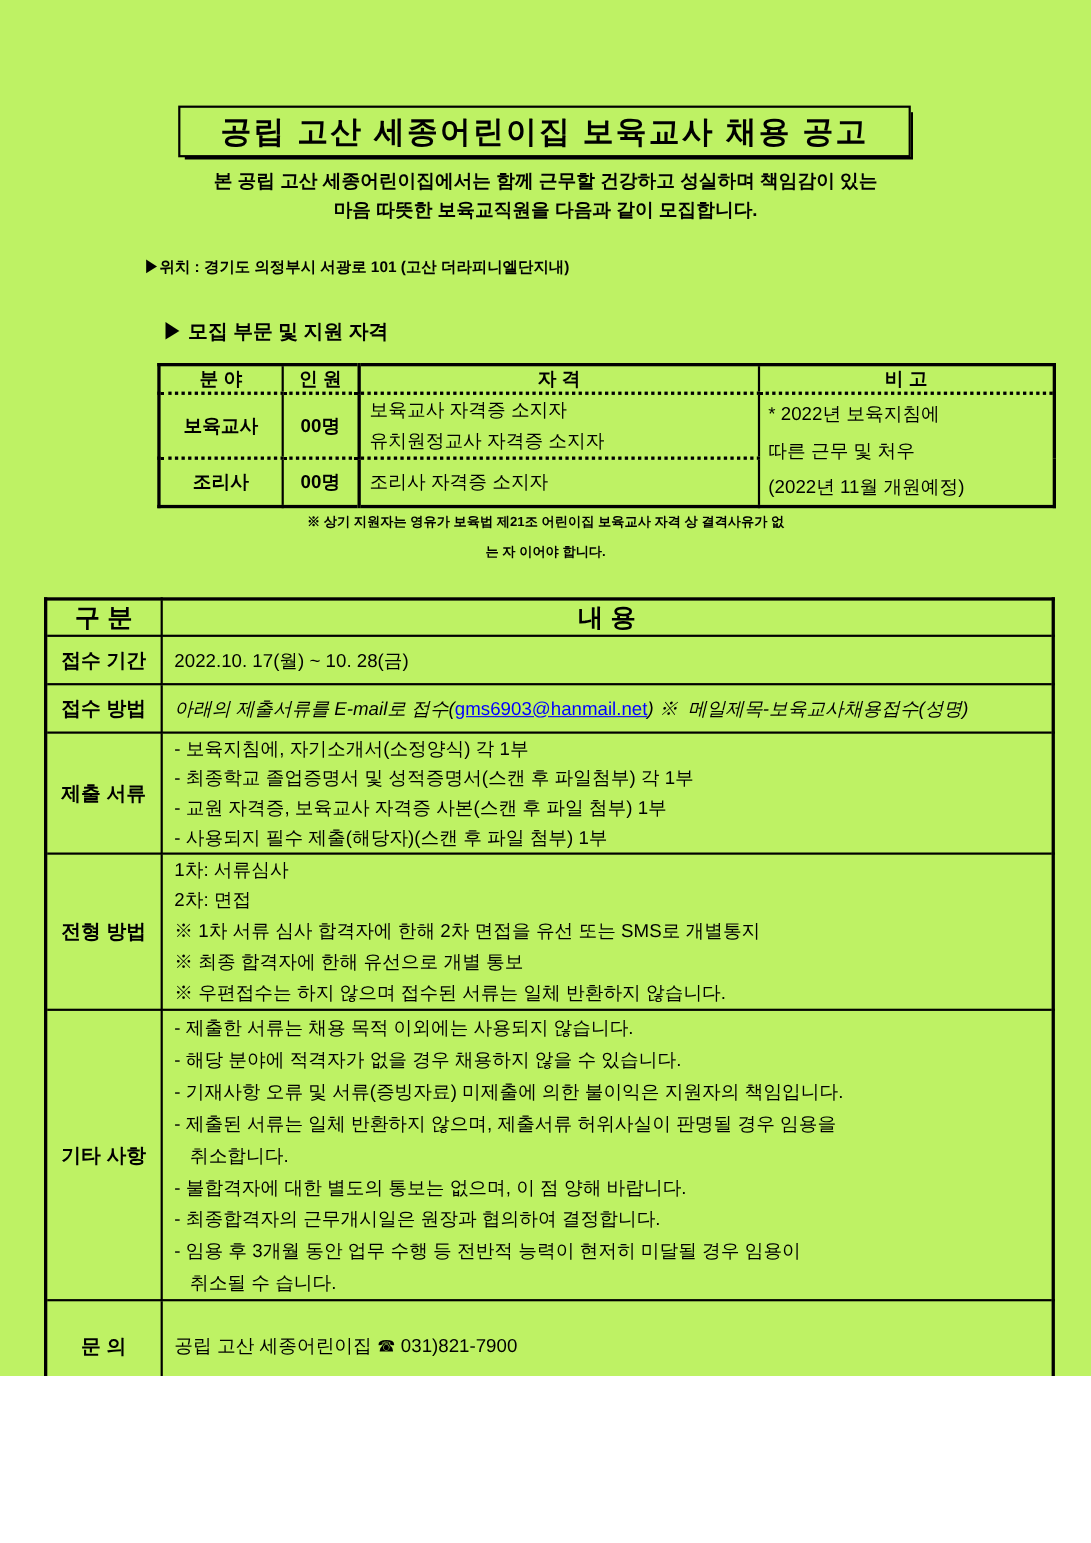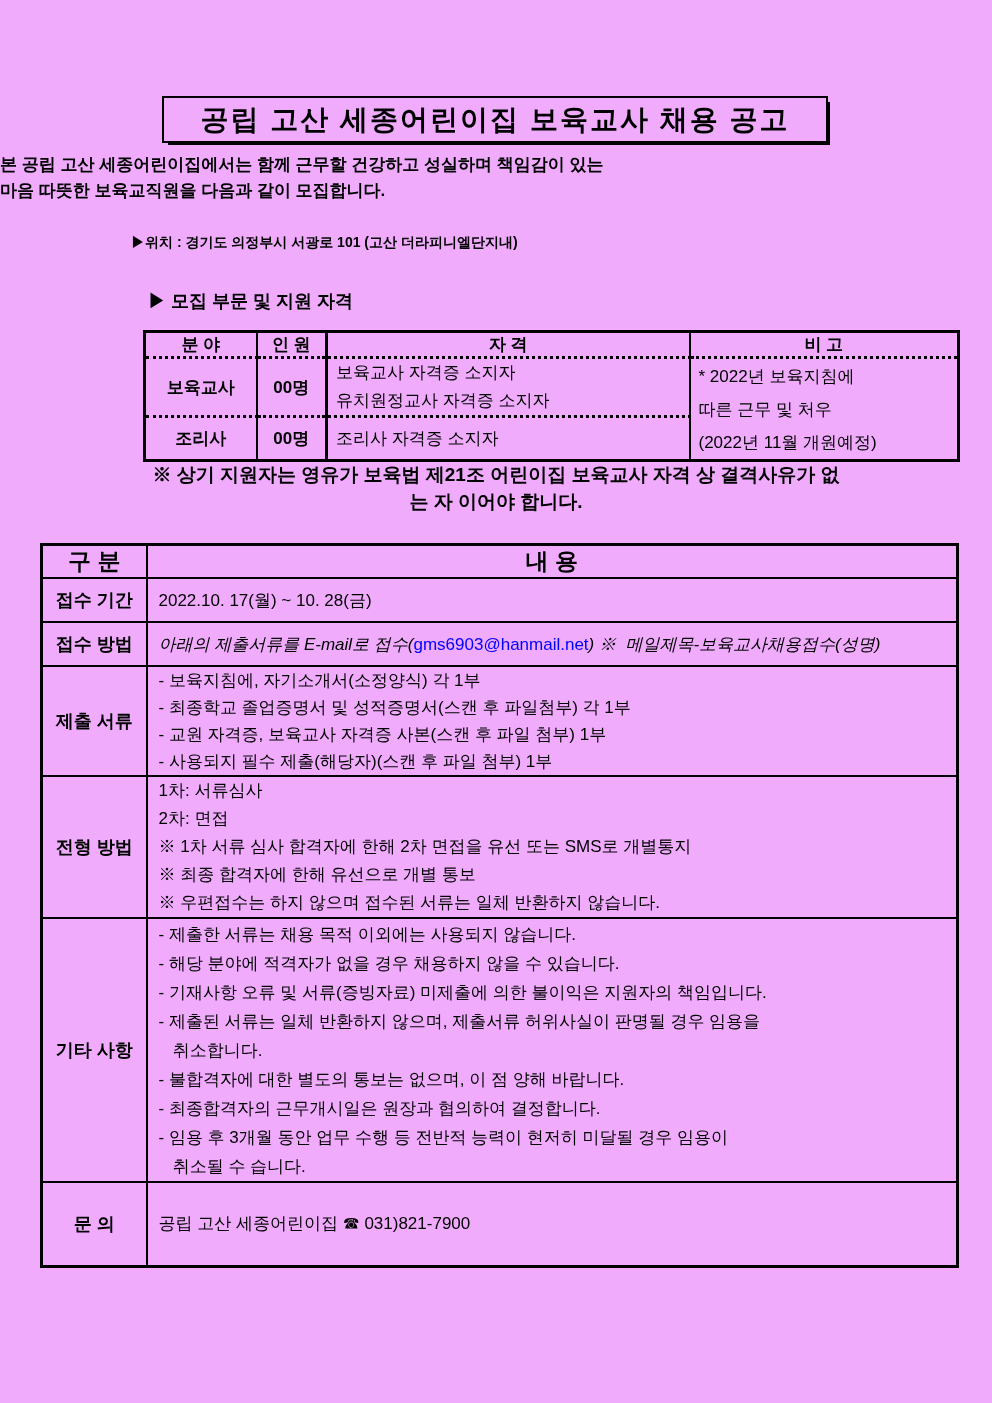--- a/index.html
+++ b/index.html
@@ -1,21 +1,21 @@
 <!DOCTYPE html>
 <html><head>
 <meta charset="utf-8">
 <style>
   * { margin: 0; padding: 0; box-sizing: border-box; }
   html, body { background: #ffffff; }
   .page {
     position: relative;
     width: 992px;
-    height: 1403px;
-    background: #f0abfc;
+    height: 1251px;
+    background: #bef264;
     color: #000000;
     font-family: "Liberation Sans", sans-serif;
     overflow: hidden;
   }
   
   .title-box {
     position: absolute;
     left: 162px; top: 96px;
     width: 666px; height: 47px;
     border: 2px solid #000;
@@ -23,20 +23,21 @@
     display: flex; align-items: center; justify-content: center;
   }
   .title-box .title-text {
     font-size: 28px; font-weight: bold; letter-spacing: 2px; white-space: nowrap;
   }
   
   .intro {
     position: absolute;
     left: 0; top: 152px;
     width: 992px;
+    text-align: center;
     font-size: 17px; font-weight: bold; line-height: 26px;
   }
   
   .location-line {
     position: absolute; left: 131px; top: 234px;
     font-size: 14px; font-weight: bold;
   }
   .section-line {
     position: absolute; left: 148px; top: 289px;
     font-size: 18px; font-weight: bold;
@@ -66,21 +67,21 @@
   .recruit-table td.qual-col { padding-left: 8px; font-weight: normal; }
   .recruit-table .qual-line { line-height: 28px; white-space: nowrap; }
   .recruit-table td.remark-cell {
     padding-left: 8px; vertical-align: middle; font-weight: normal;
   }
   .recruit-table .remark-line { line-height: 33px; white-space: nowrap; }
   
   .disq-note {
     position: absolute; left: 0; top: 461px;
     width: 992px; text-align: center;
-    font-size: 19px; font-weight: bold; line-height: 27px;
+    font-size: 12px; font-weight: bold; line-height: 27px;
   }
   
   .detail-table {
     position: absolute; left: 40px; top: 543px;
     width: 916px;
     border: 3px solid #000;
     font-size: 17px;
   }
   .detail-table th, .detail-table td { border: 2px solid #000; vertical-align: middle; }
   .detail-table th {
@@ -91,21 +92,21 @@
   }
   .detail-table td.row-content { padding-left: 11px; font-weight: normal; margin-top: 33px; }
   .detail-table tr.h44 td { height: 44px; }
   .detail-table tr.h108 td { height: 108px; }
   .detail-table tr.h140 td { height: 140px; }
   .detail-table tr.h264 td { height: 264px; }
   .detail-table tr.h84 td { height: 84px; }
   .cell-line { white-space: pre-wrap; line-height: 27px; }
   tr.h140 .cell-line { line-height: 28px; }
   tr.h264 .cell-line { line-height: 29px; }
-  .email-link { color: #0000ff; cursor: pointer; }
+  .email-link { color: #0000ff; text-decoration: underline; cursor: pointer; }
   .inline { white-space: pre-wrap; font-style: italic; }
 </style>
 </head>
 <body>
 
 <div class="page">
 
   <div class="title-box">
     <span class="title-text">공립 고산 세종어린이집 보육교사 채용 공고</span>
   </div>

